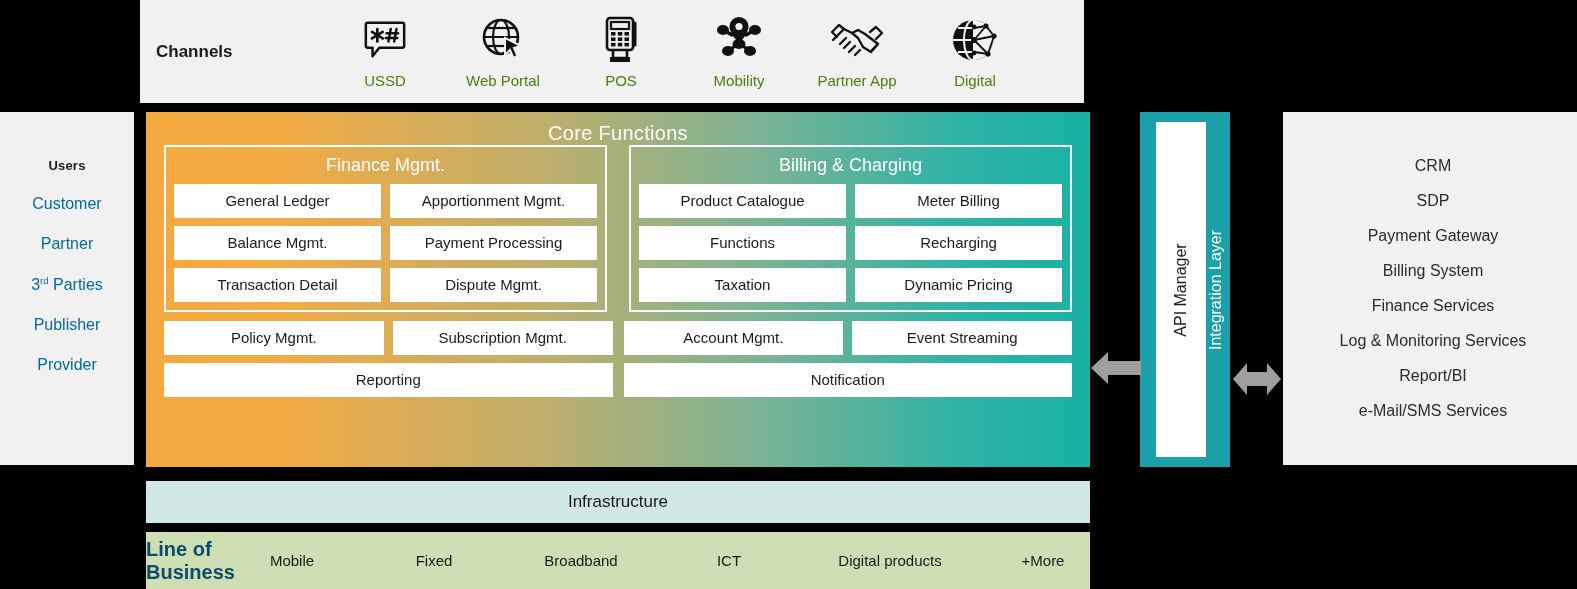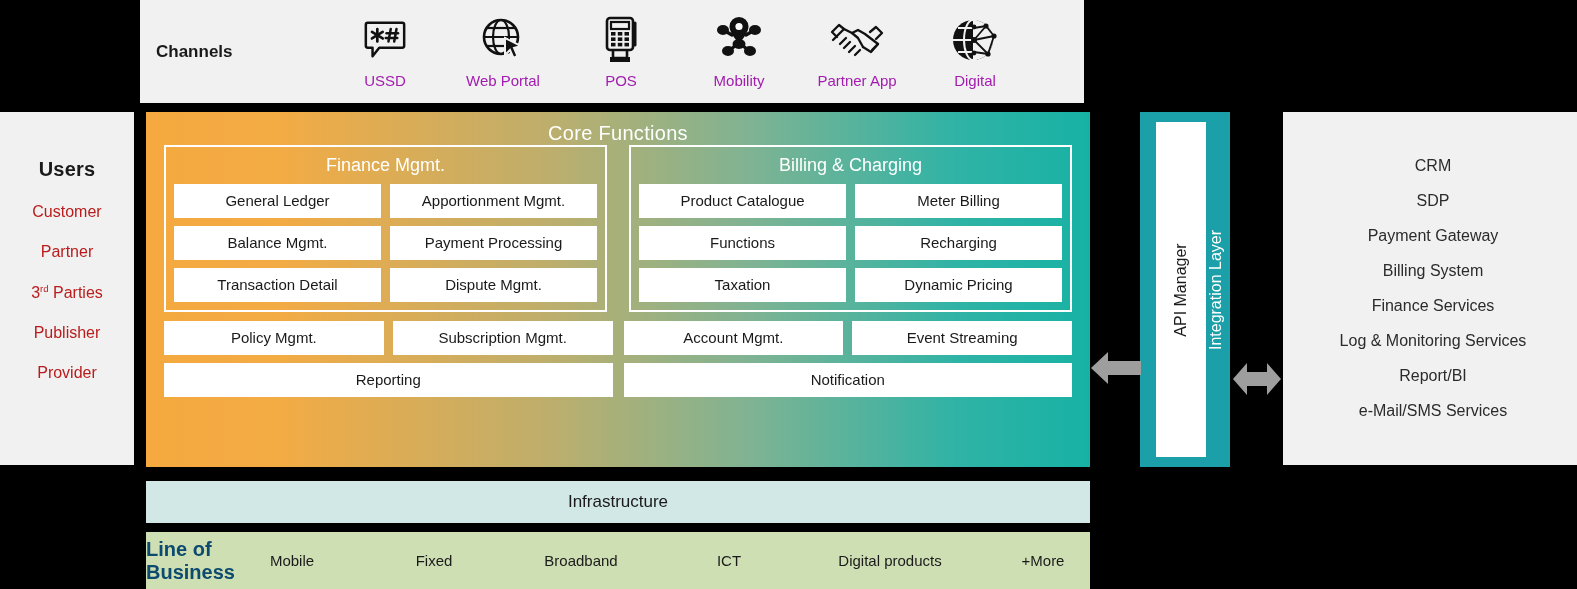--- a/index.html
+++ b/index.html
@@ -13,25 +13,25 @@
 
   
   #users-panel {
     position: absolute; left: 0; top: 112px;
     width: 134px; height: 353px;
     background: #f1f1f1;
     display: flex; flex-direction: column;
     align-items: center;
   }
   #users-title {
-    font-size: 20px; font-weight: bold; color: #1a1a1a;
+    font-size: 13px; font-weight: bold; color: #1a1a1a;
     margin-top: 46px; letter-spacing: .2px;
   }
   .user-item {
-    font-size: 16px; color: #b91c1c;
+    font-size: 16px; color: #0369a1;
     margin-top: 22px; text-align: center; white-space: nowrap;
   }
   .user-item sup { font-size: 9.5px; vertical-align: super; }
 
   
   #channels-panel {
     position: absolute; left: 140px; top: 0;
     width: 944px; height: 103px;
     background: #f1f1f1;
     display: flex; align-items: center;
@@ -39,21 +39,21 @@
   #channels-title {
     font-size: 17px; font-weight: bold; color: #1a1a1a;
     margin-left: 16px; width: 170px;
   }
   #channels-list { display: flex; align-items: flex-end; flex: 1; }
   .channel {
     display: flex; flex-direction: column;
     align-items: center; justify-content: flex-end;
   }
   .channel-icon { height: 52px; display: flex; align-items: center; justify-content: center; }
-  .channel-label { font-size: 15px; color: #a21caf; margin-top: 6px; white-space: nowrap; }
+  .channel-label { font-size: 15px; color: #4d7c0f; margin-top: 6px; white-space: nowrap; }
 
   
   #core-panel {
     position: absolute; left: 146px; top: 112px;
     width: 944px; height: 355px;
     background: linear-gradient(to right, #f5a93f 0%, #f3ab44 14%, #bfae6b 42%, #7fb393 64%, #2fb3a6 86%, #17b2a4 100%);
     padding: 0 18px;
   }
   #core-title {
     text-align: center; color: #ffffff; font-size: 20px;

